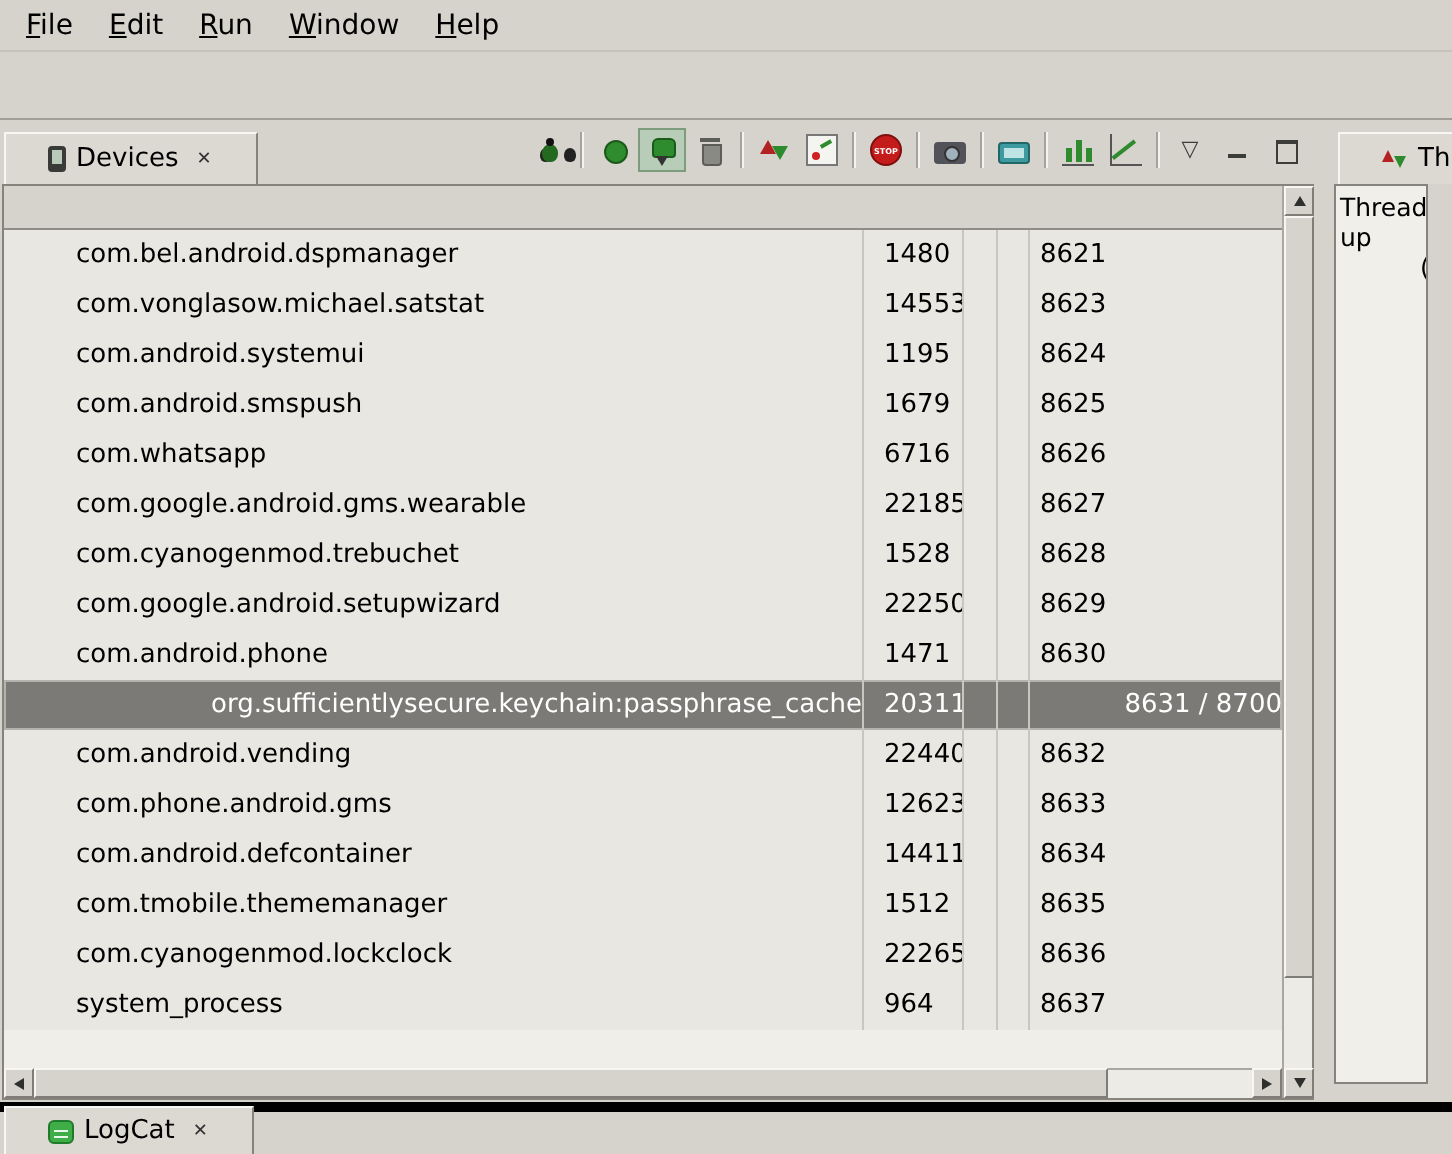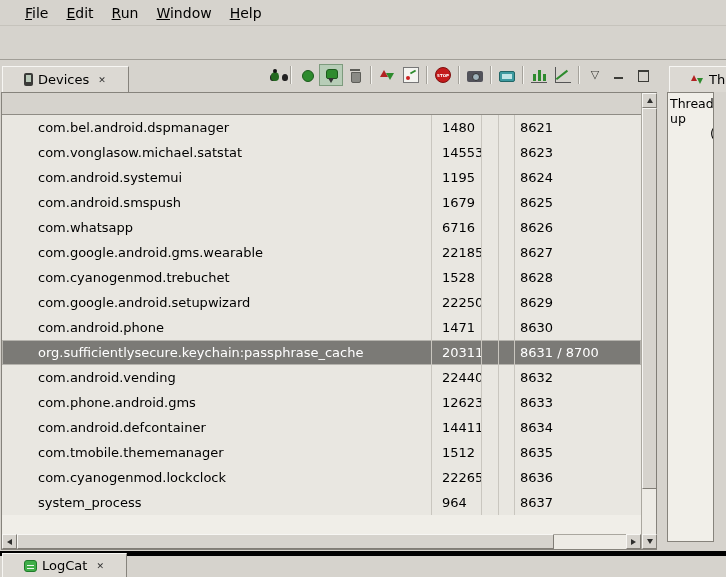--- a/index.html
+++ b/index.html
@@ -1,21 +1,21 @@
 <!DOCTYPE html>
 <html style="--selection_bg: #7b7a76; --selection_text: #ffffff; --pressed_green_bg: #b7cdb7; --android_green: #2e8b2e; --stop_red: #c41b1b; --logcat_green: #3fae49;"><head>
 <meta charset="utf-8">
 <style>
   * { box-sizing: border-box; margin: 0; padding: 0; }
   html,body { font-family: "DejaVu Sans", "Liberation Sans", sans-serif; }
   body { background:#d6d3cd; }
   #window { position:relative; width:726px; height:577px; background:#d6d3cd; overflow:hidden; color:#000; }
 
   
-  .menubar { position:absolute; top:0; left:0; right:0; height:26px; display:flex; align-items:center; padding-left:16px; border-bottom:1px solid #c6c3bc; }
+  .menubar { position:absolute; top:0; left:0; right:0; height:26px; display:flex; align-items:center; padding-left:4px; border-bottom:1px solid #c6c3bc; }
   .menu-item { display:inline-block; padding:3px 9px; font-size:14px; cursor:default; }
   .menu-item::first-letter { text-decoration:underline; }
 
   
   .toolbar-strip { position:absolute; top:26px; left:0; right:0; height:34px; border-bottom:1px solid #a19e97; }
 
   
   .tabbar { position:absolute; display:flex; align-items:flex-end; }
   .devices-tabbar { left:0; top:60px; width:658px; height:32px; }
   .threads-tabbar { left:667px; top:60px; right:0; height:32px; overflow:hidden; }
@@ -78,21 +78,21 @@
   .hport { flex:1; border-right:none; }
 
   .tbody { position:absolute; top:22px; left:0; right:15px; height:400px; overflow:hidden; }
   .trow { display:flex; height:25px; line-height:25px; background:#e9e7e1; font-size:13px; }
   .tcell { overflow:hidden; white-space:nowrap; }
   .cell-name { width:430px; padding-left:36px; border-right:1px solid #c9c6bf; }
   .cell-pid  { width:50px; padding-left:10px; border-right:1px solid #c9c6bf; }
   .cell-h    { width:17px; border-right:1px solid #c9c6bf; }
   .cell-t    { width:16px; border-right:1px solid #c9c6bf; }
   .cell-port { flex:1; padding-left:5px; }
-  .trow.selected { background:var(--selection_bg,#7b7a76); color:var(--selection_text,#fff); box-shadow:inset 0 0 0 1px #b5b3ad; }
+  .trow.selected { background:var(--selection_bg,#7b7a76); color:var(--selection_text,#fff); box-shadow:inset 0 0 0 1px #b5b3ad;text-align:right; }
 
   
   .vscroll { position:absolute; top:0; right:0; width:15px; height:100%; background:#edebe5; border-left:1px solid #aaa79f; }
   .hscroll { position:absolute; left:0; bottom:0; right:15px; height:15px; background:#edebe5; border-top:1px solid #aaa79f; }
   .sbtn { position:absolute; width:15px; height:15px; background:#d6d3cd; border:1px solid; border-color:#f7f6f3 #807d76 #807d76 #f7f6f3; display:flex; align-items:center; justify-content:center; }
   .sb-up { top:0; right:-1px; }
   .sb-down { bottom:0; right:-1px; }
   .sb-left { left:0; top:-1px; }
   .sb-right { right:0; top:-1px; }
   .vthumb { position:absolute; top:15px; right:-1px; width:15px; height:381px; background:#d6d3cd; border:1px solid; border-color:#f7f6f3 #807d76 #807d76 #f7f6f3; }

